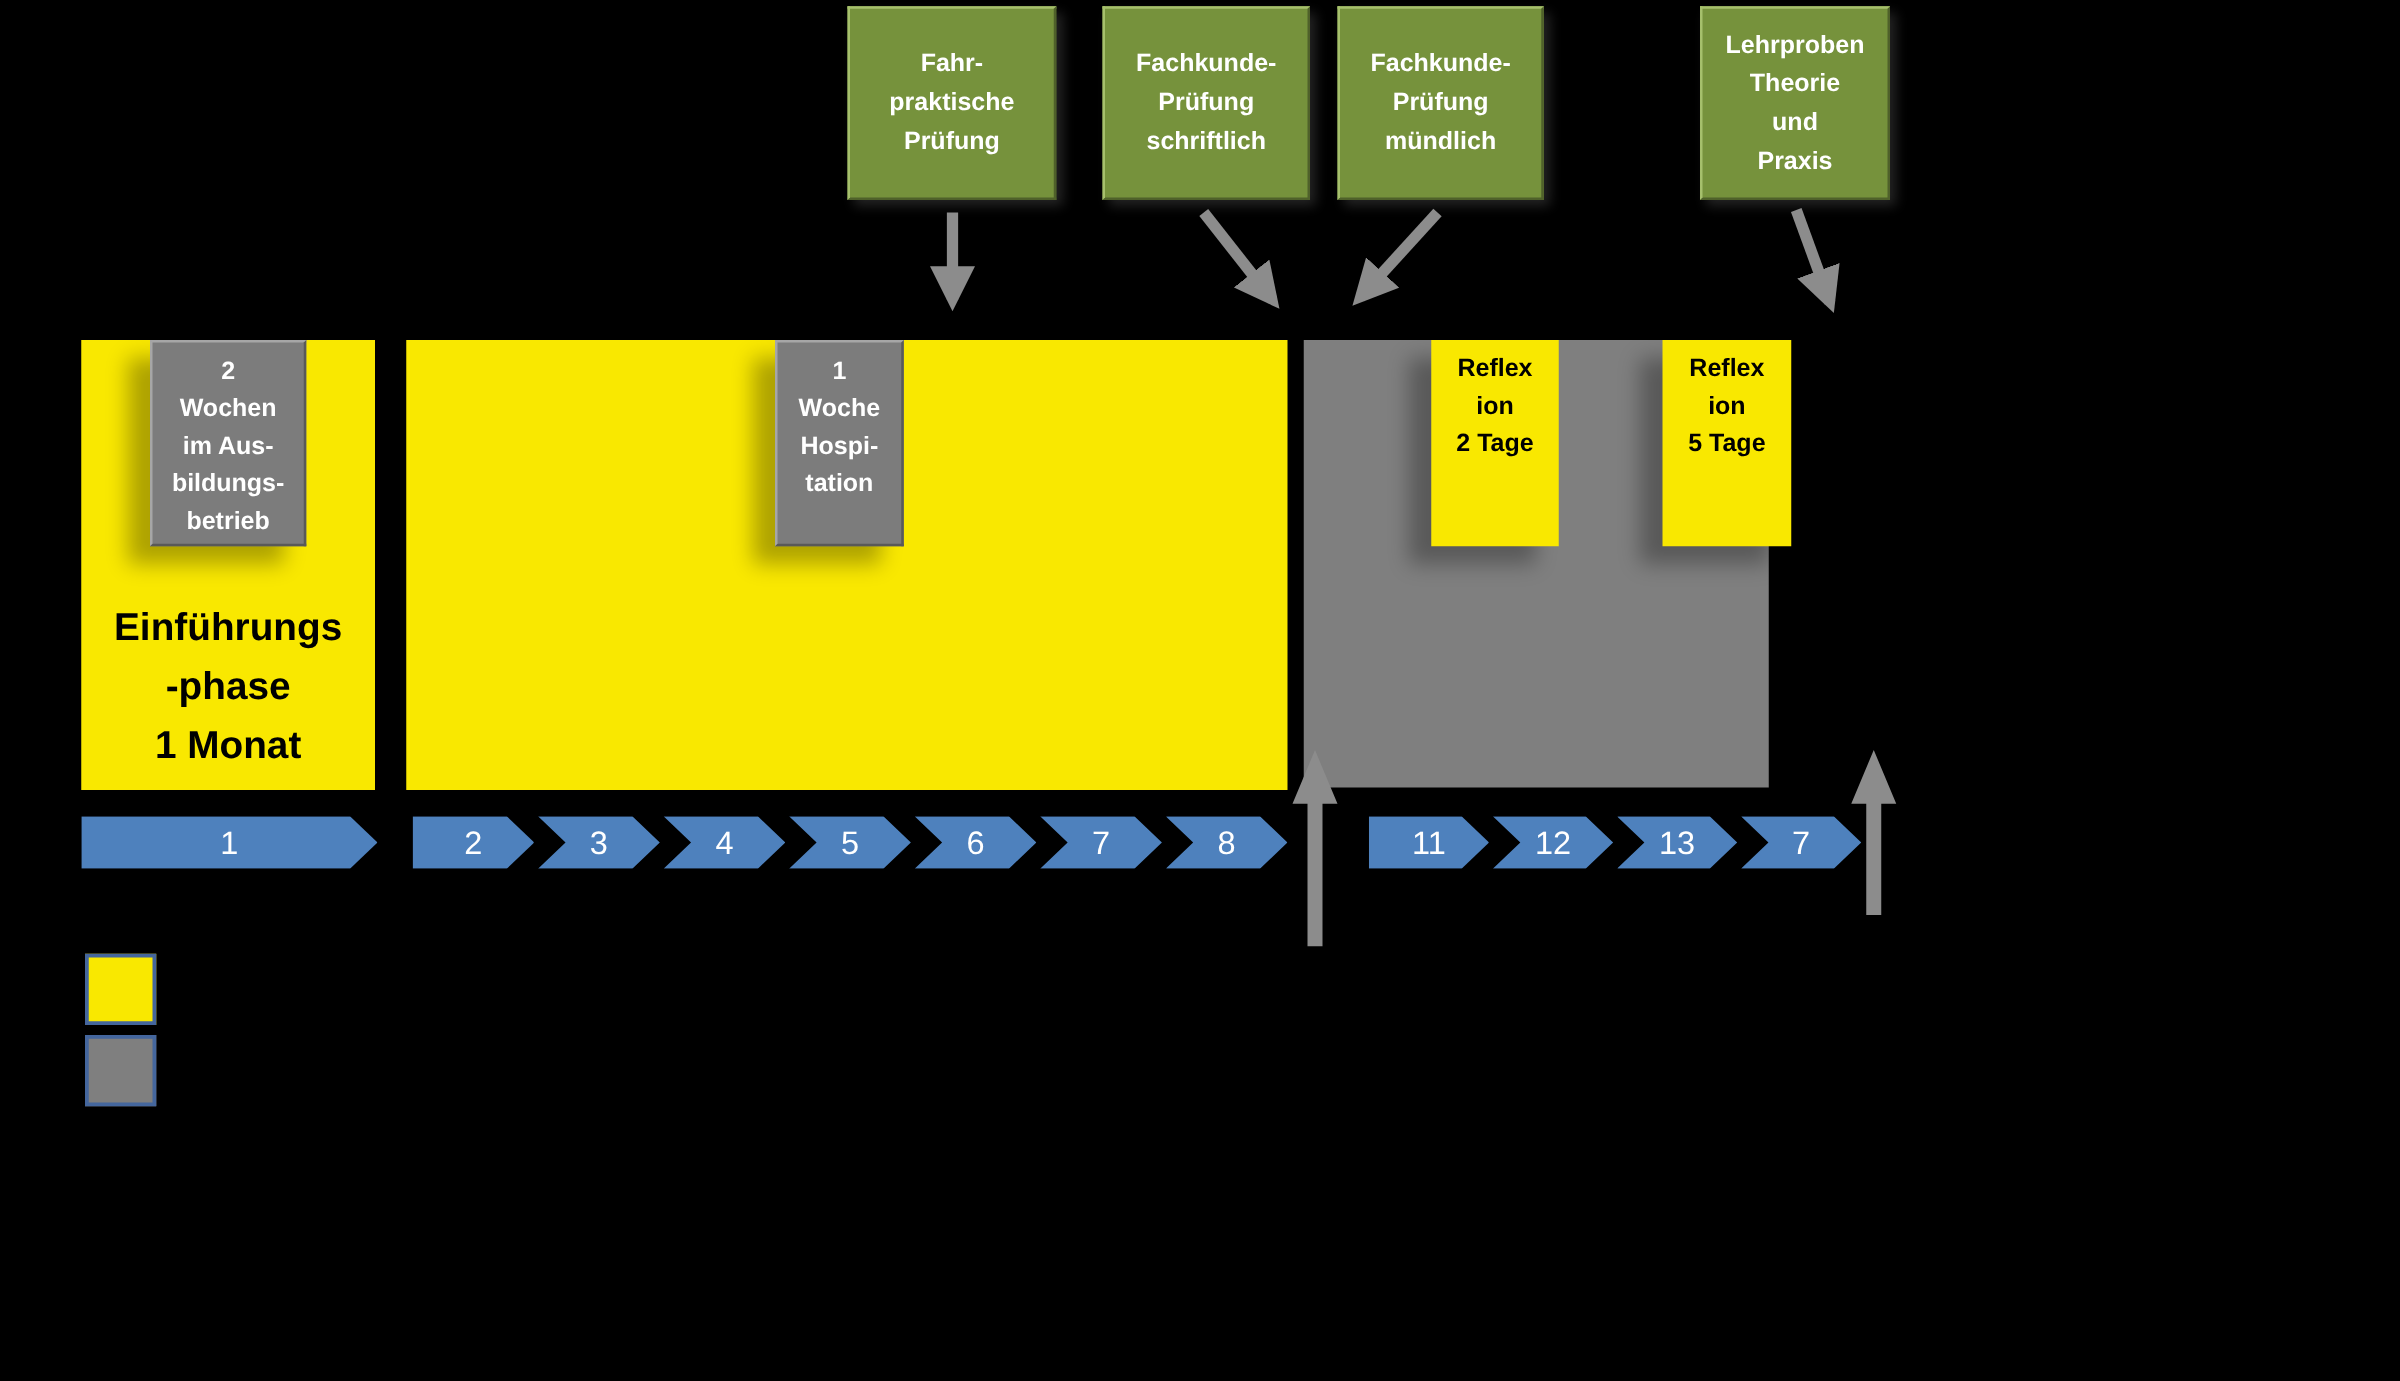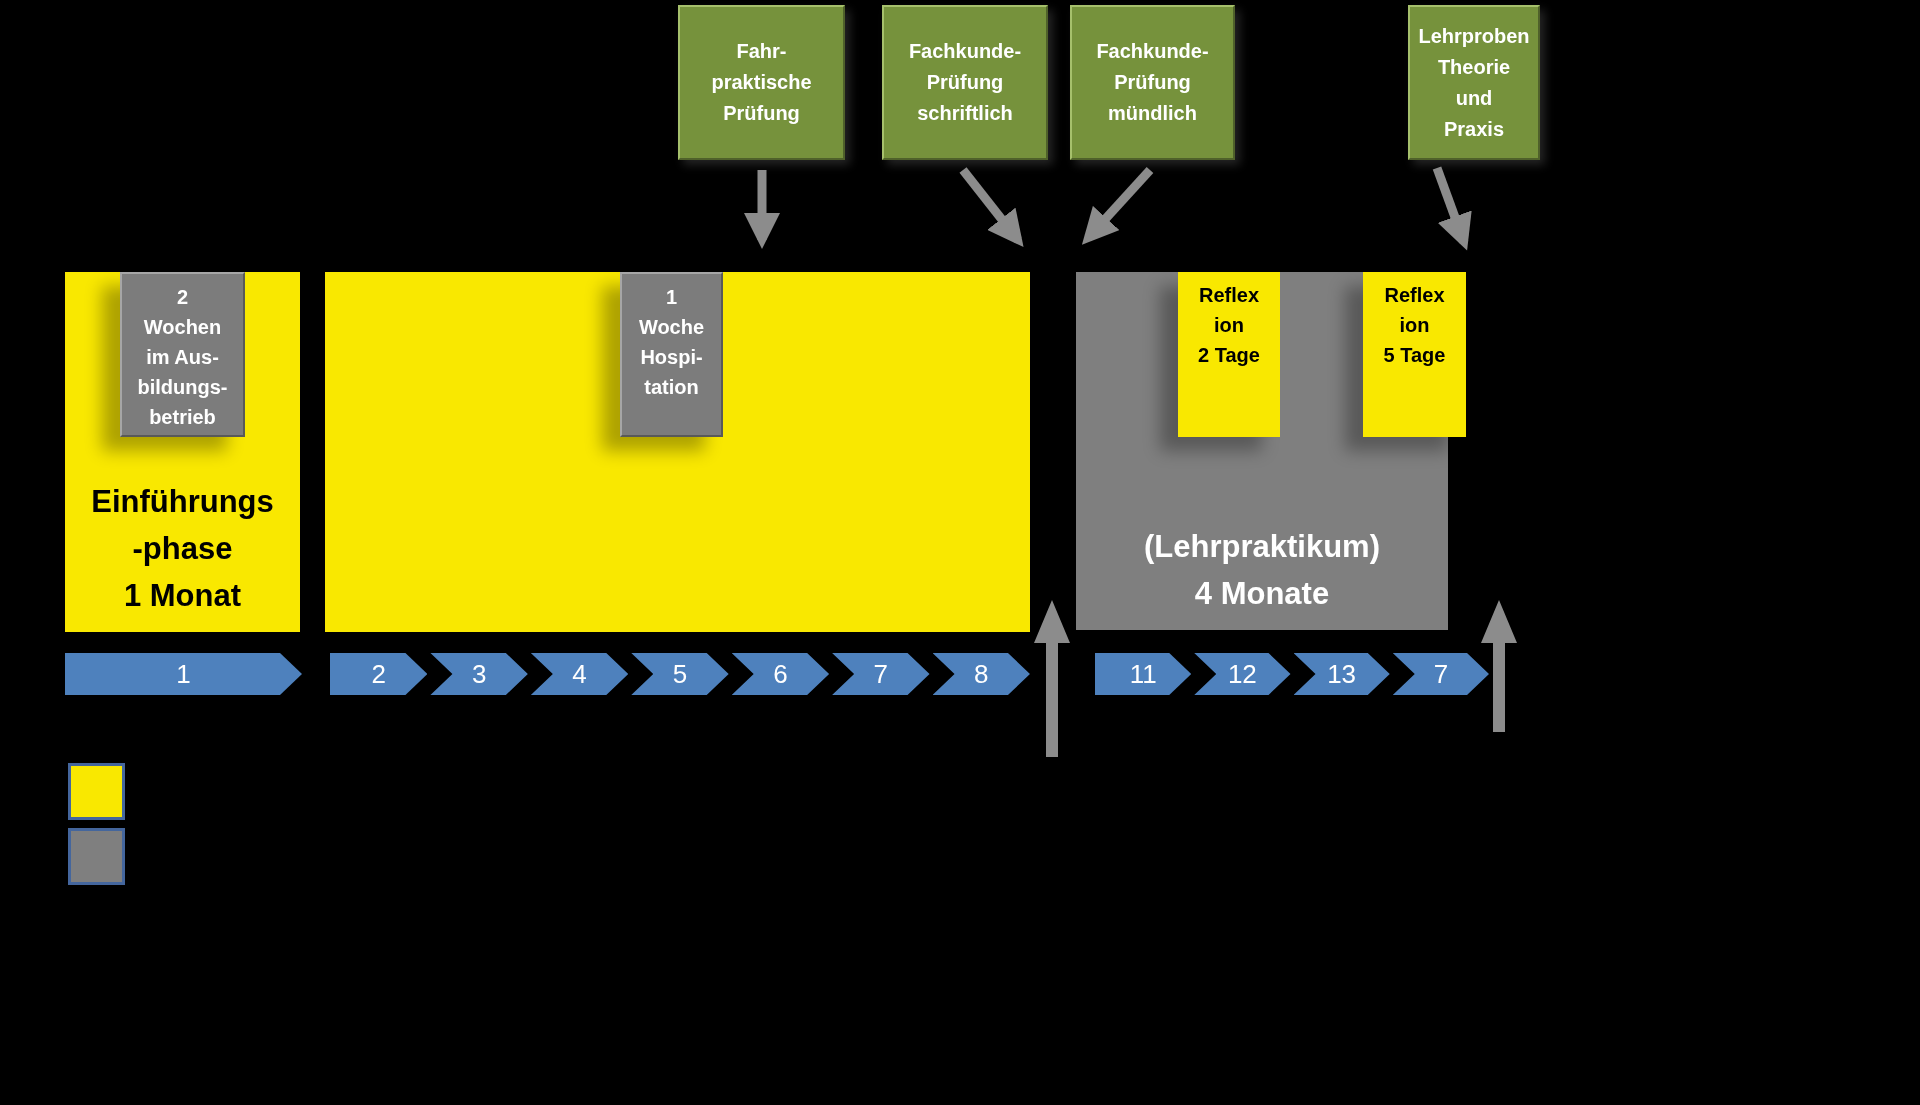--- a/index.html
+++ b/index.html
@@ -71,21 +71,21 @@
 
   <div class="exam" style="left:678px;width:167px">Fahr-
 praktische
 Prüfung</div>
   <div class="exam" style="left:882px;width:166px">Fachkunde-
 Prüfung
 schriftlich</div>
   <div class="exam" style="left:1070px;width:165px">Fachkunde-
 Prüfung
 mündlich</div>
-  <div class="exam" style="left:1408px;width:132px">Lehrproben
+  <div class="exam" style="left:1360px;width:152px">Lehrproben
 Theorie
 und
 Praxis</div>
 
   <div class="phase yellow" style="left:65px;width:235px">
     <div class="inset graybox" style="left:55px;width:125px">2
 Wochen
 im Aus-
 bildungs-
 betrieb</div>
@@ -94,29 +94,27 @@
 1 Monat</div>
   </div>
 
   <div class="phase yellow" style="left:325px;width:705px">
     <div class="inset graybox" style="left:295px;width:103px">1
 Woche
 Hospi-
 tation</div>
   </div>
 
-  <div class="phase gray" style="left:1076px;width:372px;height:358px">
+  <div class="phase gray" style="left:1043px;width:372px;height:358px">
     <div class="inset yellowbox" style="left:102px;width:102px">Reflex
 ion
 2 Tage</div>
     <div class="inset yellowbox" style="left:287px;width:103px">Reflex
 ion
 5 Tage</div>
-    <div class="phase-title light">(Lehrpraktikum)
-4 Monate</div>
   </div>
 
   <div class="chev-row" style="left:65px;width:237px">
     <div class="chev first">1</div>
   </div>
 
   <div class="chev-row" style="left:330px;width:700px">
     <div class="chev first">2</div>
     <div class="chev">3</div>
     <div class="chev">4</div>

